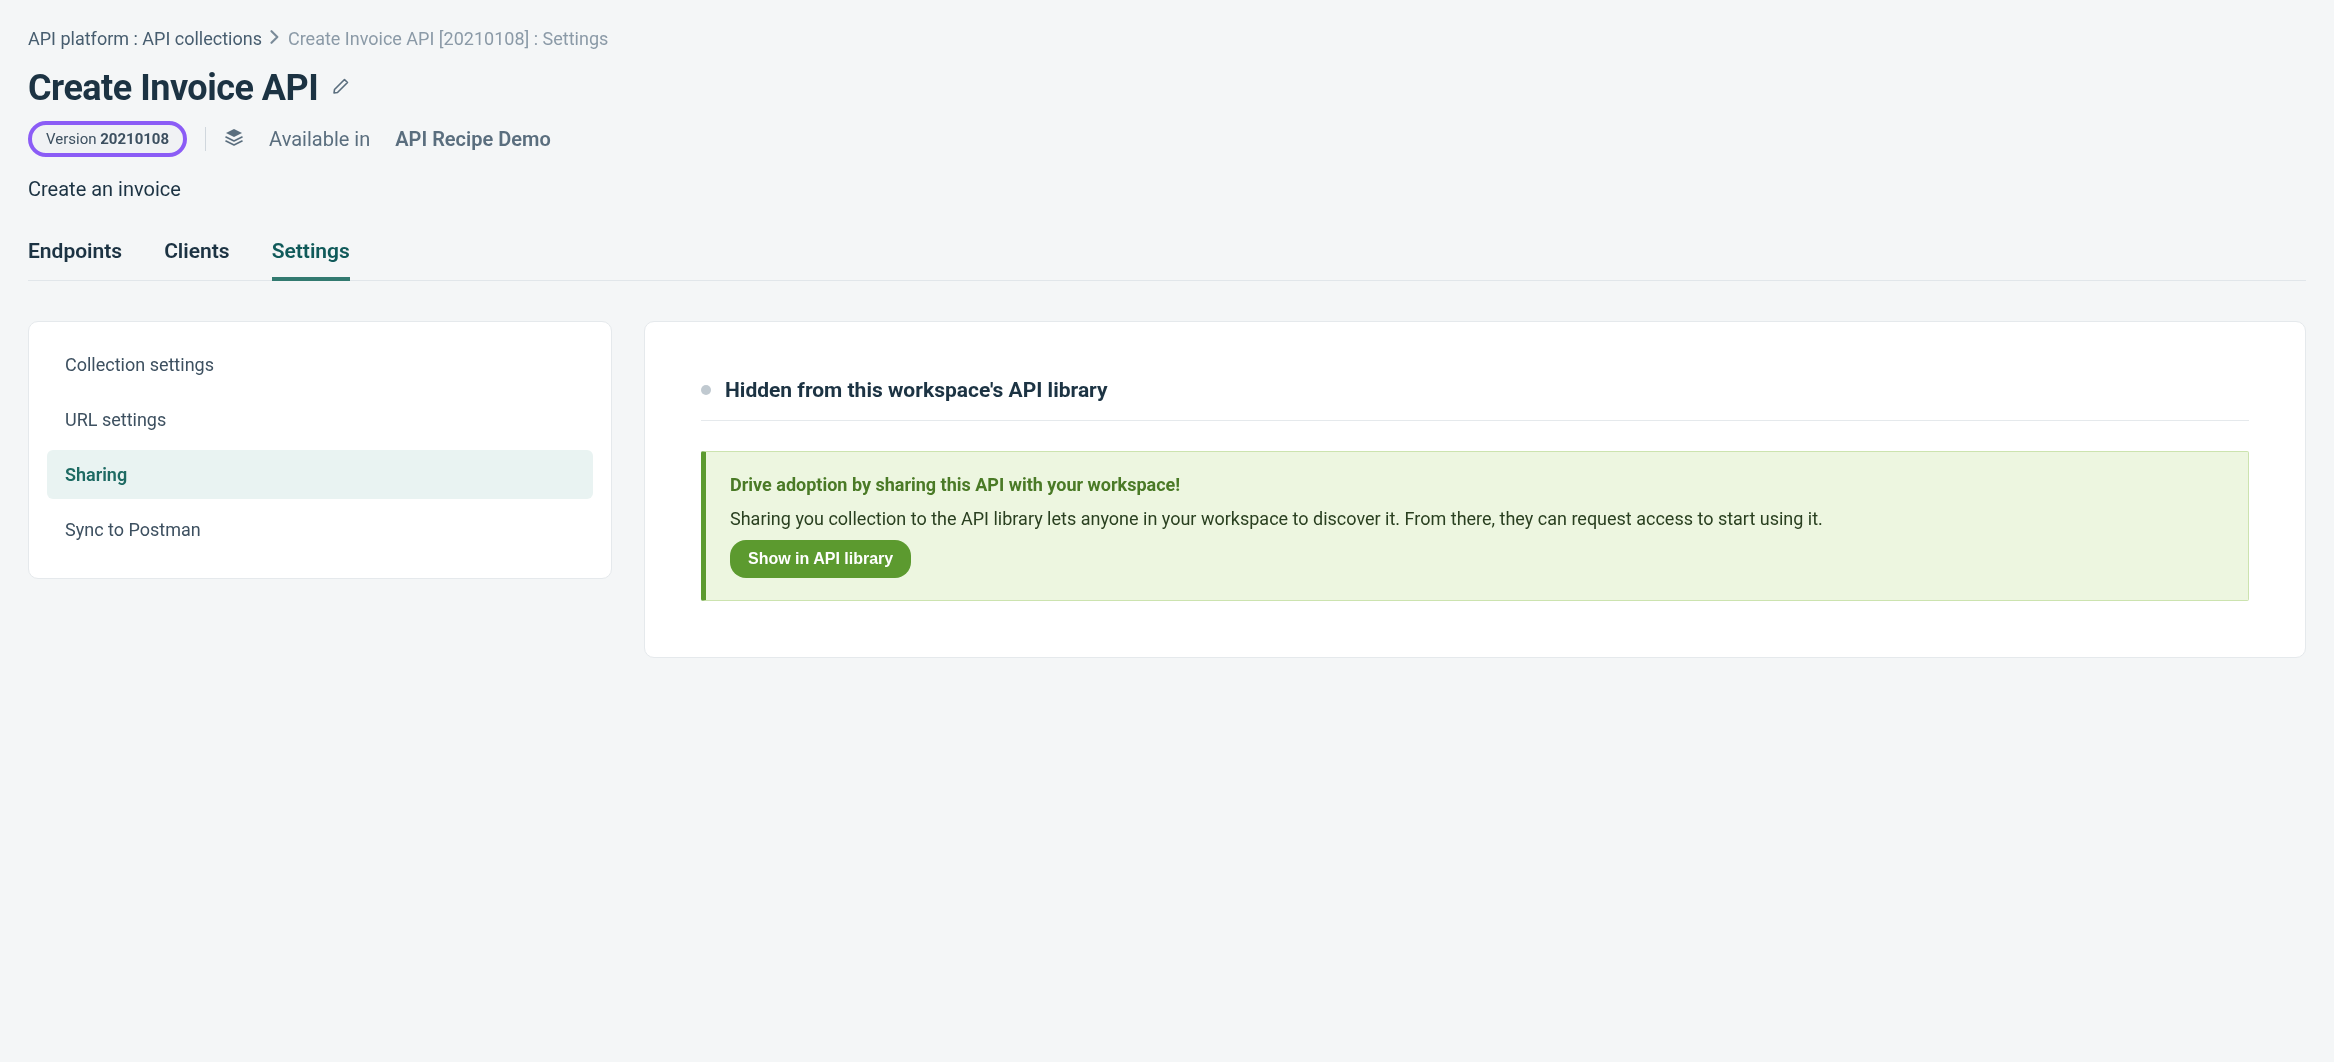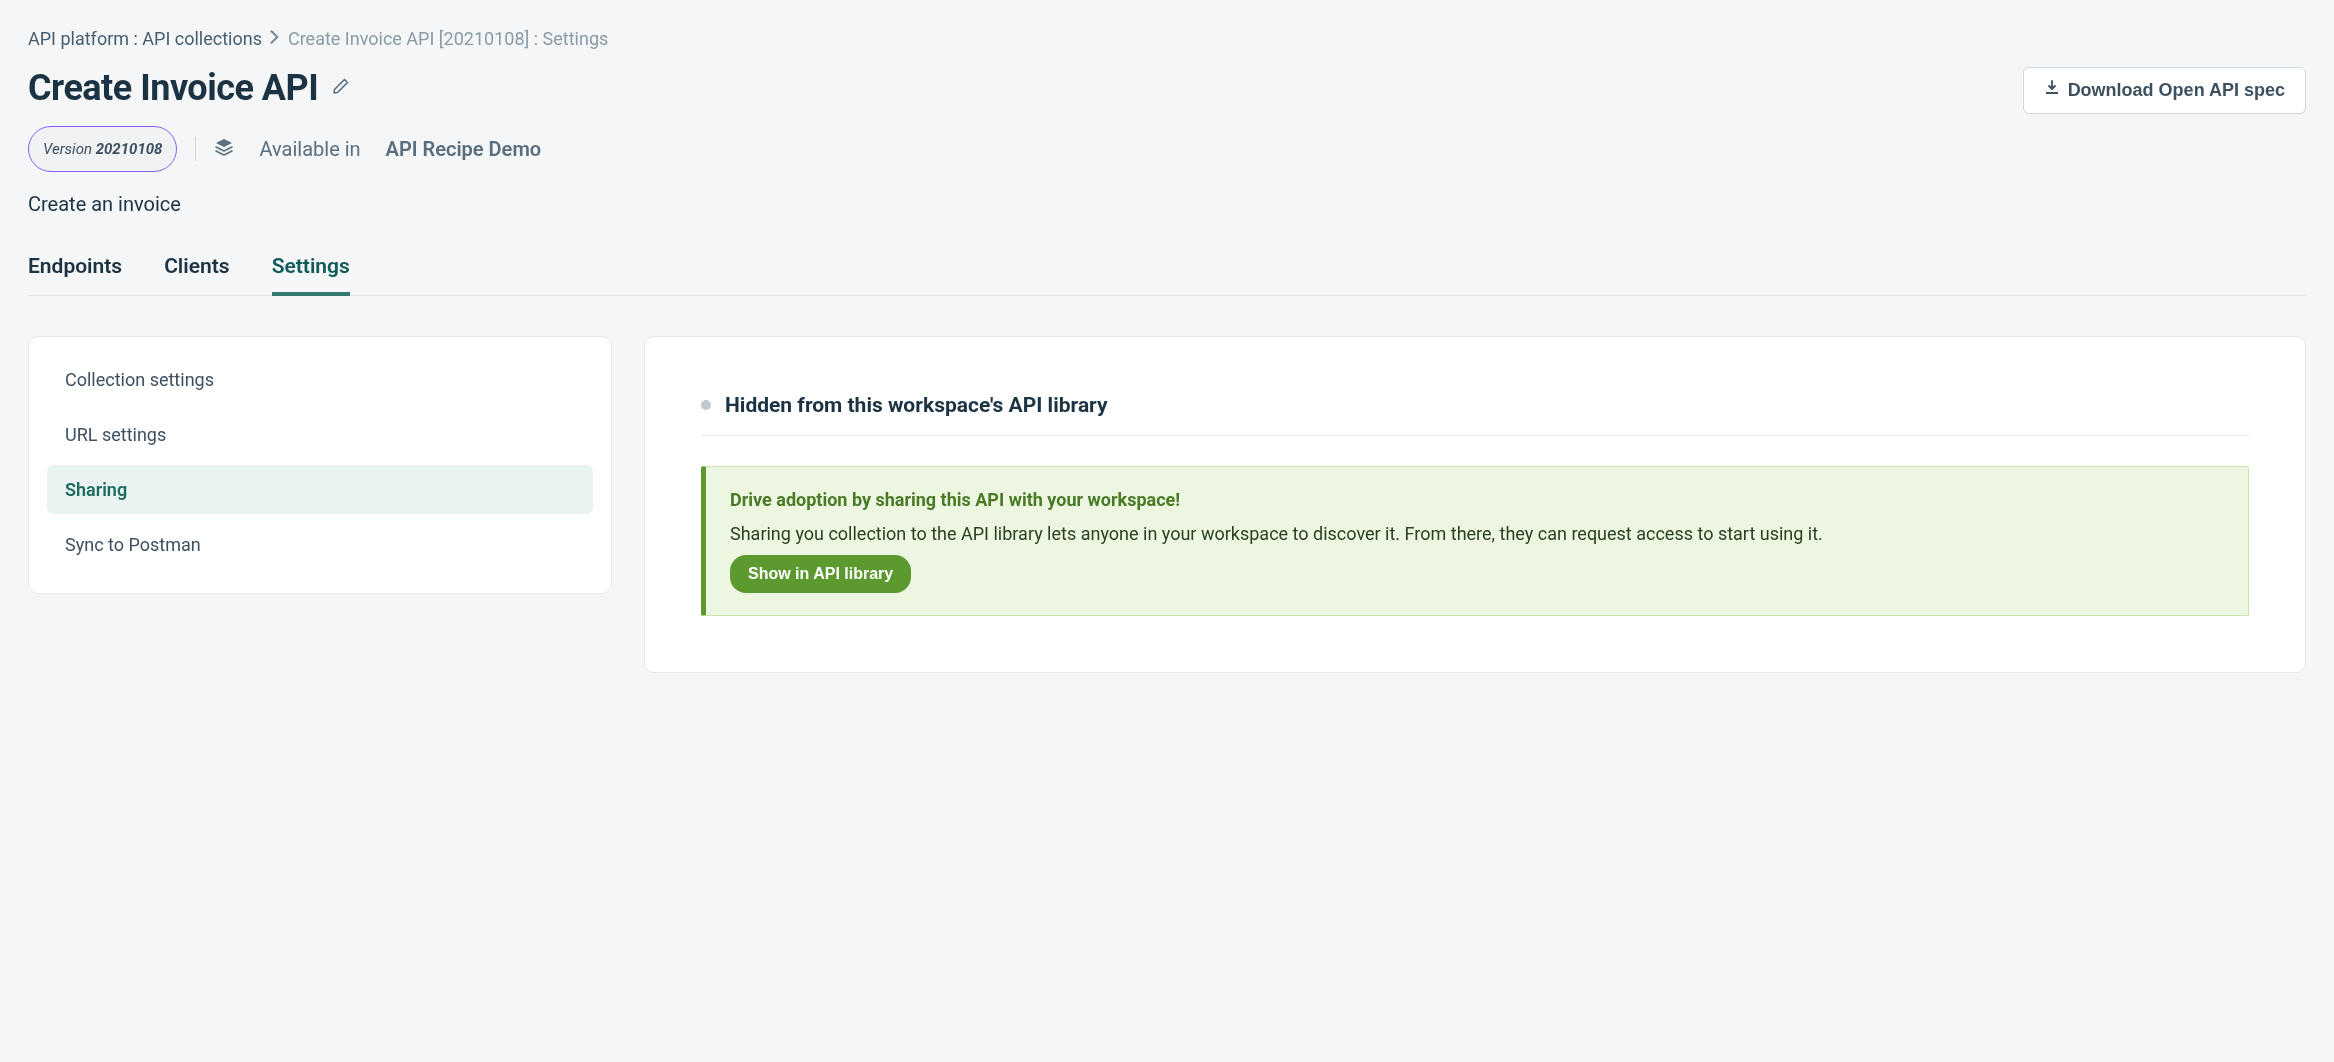--- a/index.html
+++ b/index.html
@@ -69,26 +69,25 @@
       color: #3d5060;
     }
     .meta-row {
       display: flex;
       align-items: center;
       gap: 18px;
       margin-bottom: 20px;
     }
     .version-badge {
       background: #f0f2f4;
-      border: 1px solid #8b5cf6;
+      border: 4px solid #8b5cf6;
       border-radius: 999px;
-      padding: 13px 14px;
+      padding: 5px 14px;
       font-size: 15px;
       color: #3d5060;
-      font-style: italic;
     }
     .version-badge strong {
       font-weight: 700;
     }
     .meta-divider {
       width: 1px;
       height: 24px;
       background: #d0d7dd;
     }
     .workspace-info {
@@ -227,29 +226,20 @@
 
 <div class="header-row">
   <div class="title-wrap">
     <h1 class="page-title">Create Invoice API</h1>
     <span class="edit-icon">
       <svg width="18" height="18" viewBox="0 0 18 18" fill="none">
         <path d="M12.5 2.5L15.5 5.5L5.5 15.5L2 16L2.5 12.5L12.5 2.5Z" stroke="currentColor" stroke-width="1.6" stroke-linejoin="round"></path>
       </svg>
     </span>
   </div>
-  <button class="download-btn">
-    <span class="download-icon">
-      <svg width="16" height="16" viewBox="0 0 16 16" fill="currentColor">
-        <path d="M8 1v8M8 9l-3-3M8 9l3-3" stroke="currentColor" stroke-width="1.8" stroke-linecap="round" stroke-linejoin="round" fill="none"></path>
-        <path d="M2 12h12v2H2z"></path>
-      </svg>
-    </span>
-    <span>Download Open API spec</span>
-  </button>
 </div>
 
 <div class="meta-row">
   <span class="version-badge">
     <span>Version </span><strong>20210108</strong>
   </span>
   <div class="meta-divider"></div>
   <div class="workspace-info">
     <span class="workspace-icon">
       <svg width="20" height="20" viewBox="0 0 20 20" fill="currentColor">

